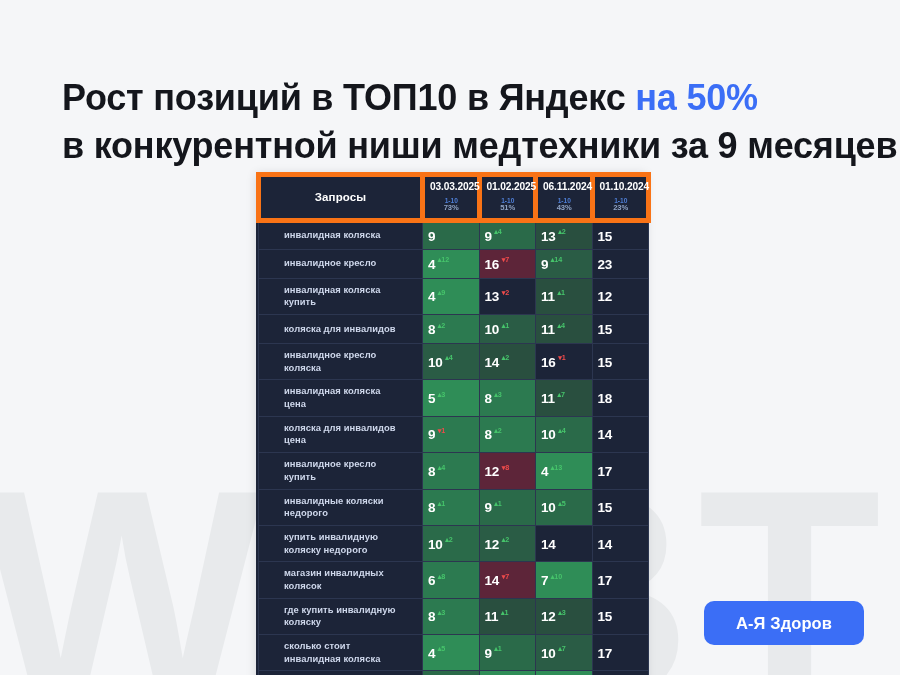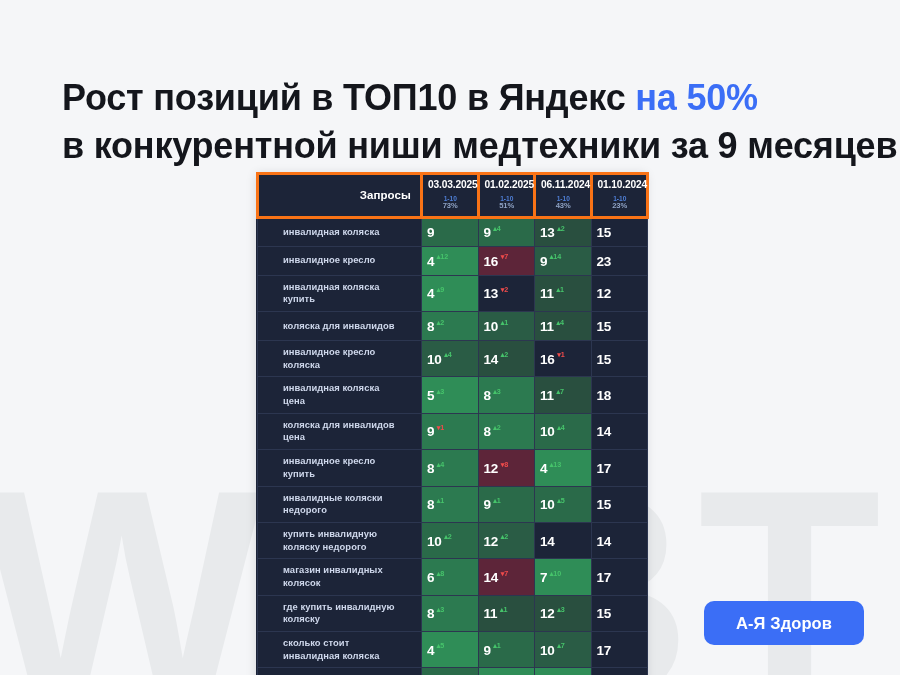--- a/index.html
+++ b/index.html
@@ -60,31 +60,31 @@
     width: 390px;
     table-layout: fixed;
   }
   table.rank col.c-q { width: 164px; }
   table.rank col.c-d { width: 56.5px; }
 
   
   thead tr { background: #1c2438; }
   th {
     vertical-align: top;
-    border: 3px solid #f97316;
+    border: 5px solid #f97316;
     padding: 0;
     background: #1c2438;
   }
   th.q-head {
     vertical-align: middle;
     padding: 6px 9px;
     color: #ffffff;
     font-size: 11.5px;
     font-weight: 700;
-    text-align: right;
+    text-align: center;
     letter-spacing: 0.1px;
   }
   .dh { padding: 4px 4px 5px 5px; }
   .dh .date {
     color: #ffffff;
     font-size: 10.2px;
     font-weight: 700;
     letter-spacing: -0.15px;
     line-height: 1.25;
     white-space: nowrap;

